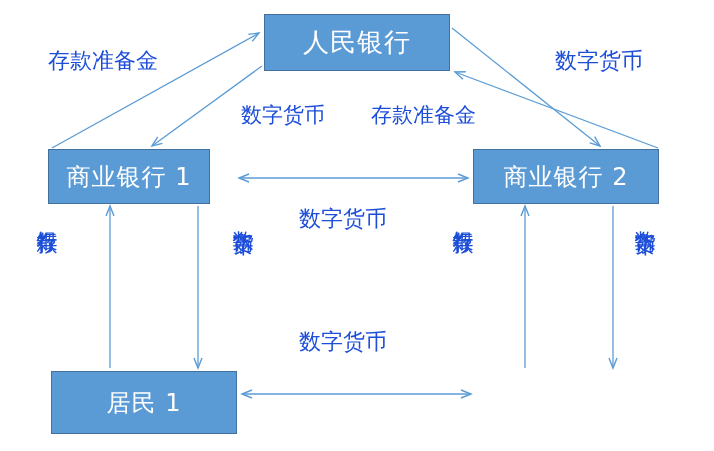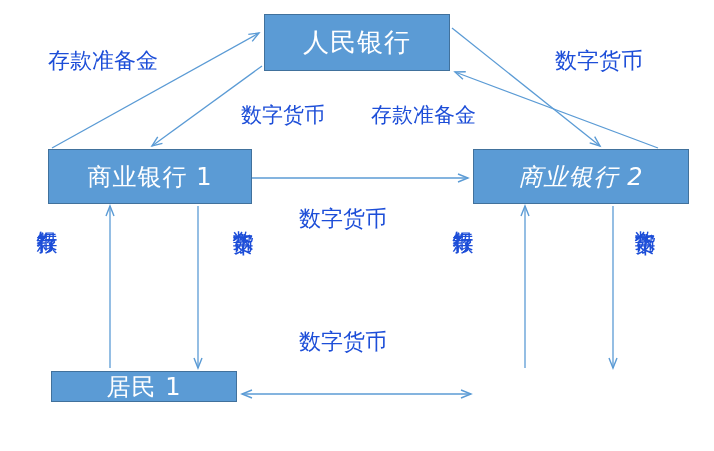--- a/index.html
+++ b/index.html
@@ -46,23 +46,23 @@
     white-space: nowrap;
     line-height: 1.05;
   }
   .edge-label.vertical {
     writing-mode: vertical-rl;
     text-orientation: upright;
     white-space: nowrap;
     letter-spacing: 1px;
   }
   #node-pboc   { left: 264px; top: 14px;  width: 186px; height: 57px;  font-size: 26px; }
-  #node-cb1    { left: 48px;  top: 149px; width: 204px; height: 55px;  font-size: 24px; }
-  #node-cb2    { left: 473px; top: 149px; width: 216px; height: 55px;  font-size: 24px; font-style: italic; }
-  #node-res1   { left: 51px;  top: 371px; width: 186px; height: 31px;  font-size: 24px; }
+  #node-cb1    { left: 48px;  top: 149px; width: 162px; height: 55px;  font-size: 24px; }
+  #node-cb2    { left: 473px; top: 149px; width: 186px; height: 55px;  font-size: 24px; }
+  #node-res1   { left: 51px;  top: 371px; width: 186px; height: 63px;  font-size: 24px; }
   #node-res2   { left: 476px; top: 371px; width: 186px; height: 47px;  font-size: 24px; }
 
   #lbl-reserve-left   { left: 48px;  top: 49px;  font-size: 22px; }
   #lbl-dcep-right     { left: 555px; top: 49px;  font-size: 22px; }
   #lbl-dcep-mid-top   { left: 241px; top: 104px; font-size: 21px; }
   #lbl-reserve-mid    { left: 371px; top: 104px; font-size: 21px; }
   #lbl-dcep-mid-1     { left: 299px; top: 207px; font-size: 22px; }
   #lbl-dcep-mid-2     { left: 299px; top: 330px; font-size: 22px; }
   #lbl-deposit-v1     { left: 36px;  top: 214px; font-size: 21px; }
   #lbl-dcep-v1        { left: 232px; top: 214px; font-size: 21px; }

